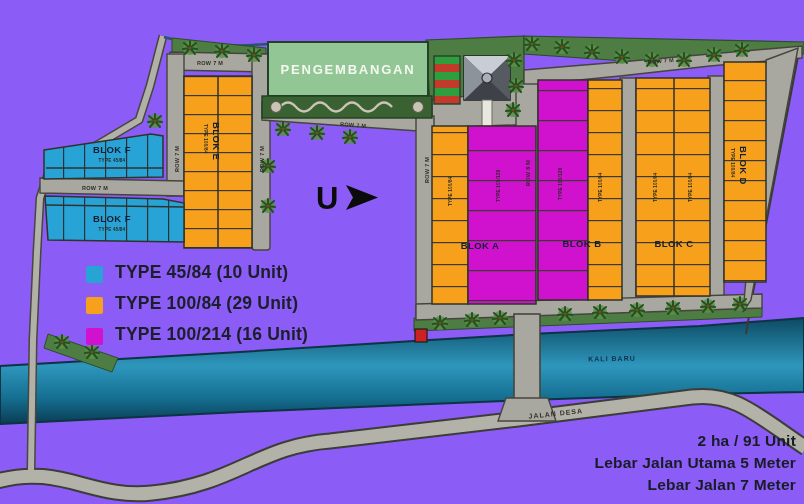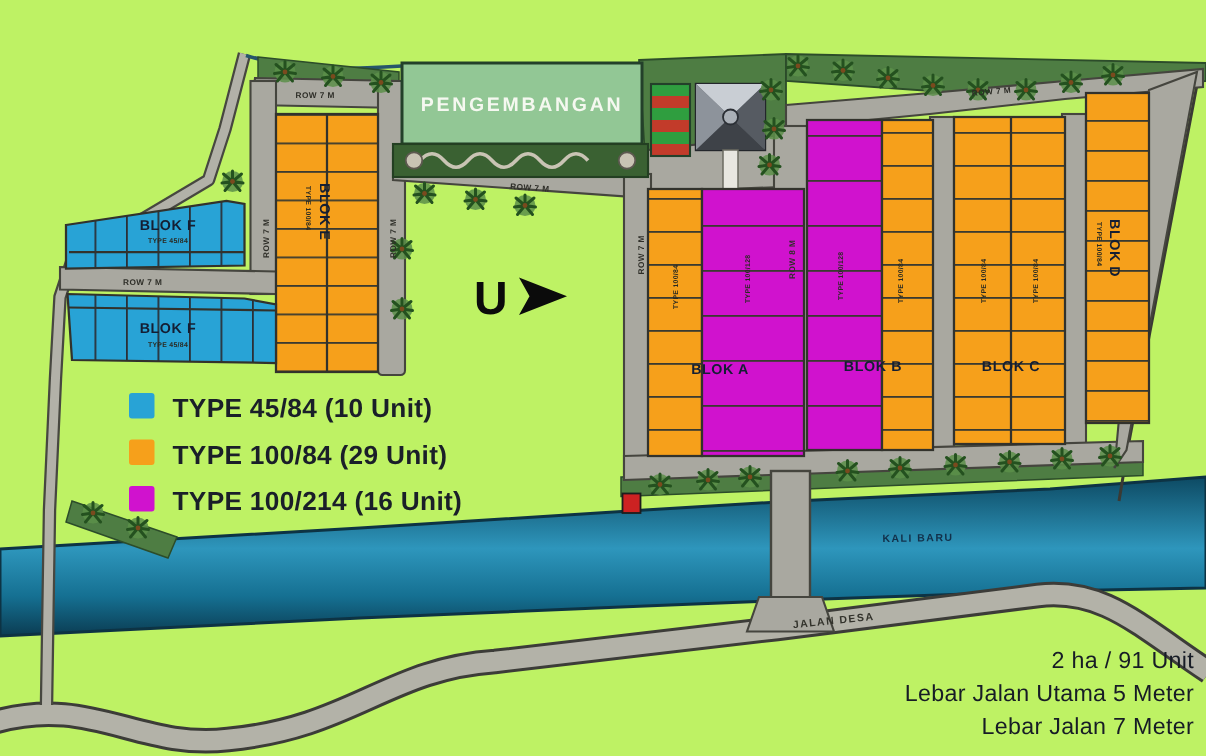--- a/index.html
+++ b/index.html
@@ -1,37 +1,37 @@
 <!DOCTYPE html>
 <html><head>
 <meta charset="utf-8">
 <style>
   html,body{margin:0;padding:0;background:#fff;}
-  #stage{position:relative;width:804px;height:504px;background:#bef264;overflow:hidden;
+  #stage{position:relative;width:804px;height:504px;background:#8b5cf6;overflow:hidden;
          font-family:"Liberation Sans",sans-serif;}
   #map{position:absolute;left:0;top:0;}
   svg text{font-family:"Liberation Sans",sans-serif;font-weight:bold;}
   .roadlbl{fill:#2e2e28;font-size:5.5px;letter-spacing:.3px;}
   .bloklbl{fill:#141e33;font-size:9.5px;letter-spacing:.4px;}
   .typelbl{fill:#2a2a22;font-size:4.6px;letter-spacing:.2px;}
   .devlbl{fill:#f5f8f0;font-size:13px;letter-spacing:1.8px;}
   .riverlbl{fill:#12304a;font-size:7px;letter-spacing:1px;}
   .jalanlbl{fill:#33332c;font-size:7px;letter-spacing:1px;}
   .northlbl{fill:#0b0b0b;font-size:31px;}
   
   #legend{position:absolute;left:86px;top:262px;}
-  .lrow{display:flex;align-items:flex-start;margin-bottom:10px;}
+  .lrow{display:flex;align-items:flex-end;margin-bottom:10px;}
   .sw{width:17px;height:17px;border-radius:2px;margin-right:12px;}
   .sw-blue{background:#28a3d6;}
   .sw-orange{background:#f6a01b;}
   .sw-magenta{background:#d012ce;}
   .ltext{font-size:17.5px;font-weight:bold;color:#1a1f29;letter-spacing:.2px;}
   
   #info{position:absolute;right:8px;bottom:8px;text-align:right;color:#171c26;
-        font-weight:normal;font-size:15.5px;line-height:22px;letter-spacing:.2px;}
+        font-weight:bold;font-size:15.5px;line-height:22px;letter-spacing:.2px;}
 </style>
 </head>
 <body>
 
 <div id="stage">
 
   <svg id="map" width="804" height="504" viewBox="0 0 804 504">
     <defs>
       <linearGradient id="riverG" x1="0" y1="0" x2="0" y2="1">
         <stop offset="0" stop-color="#0d4a63"></stop>

